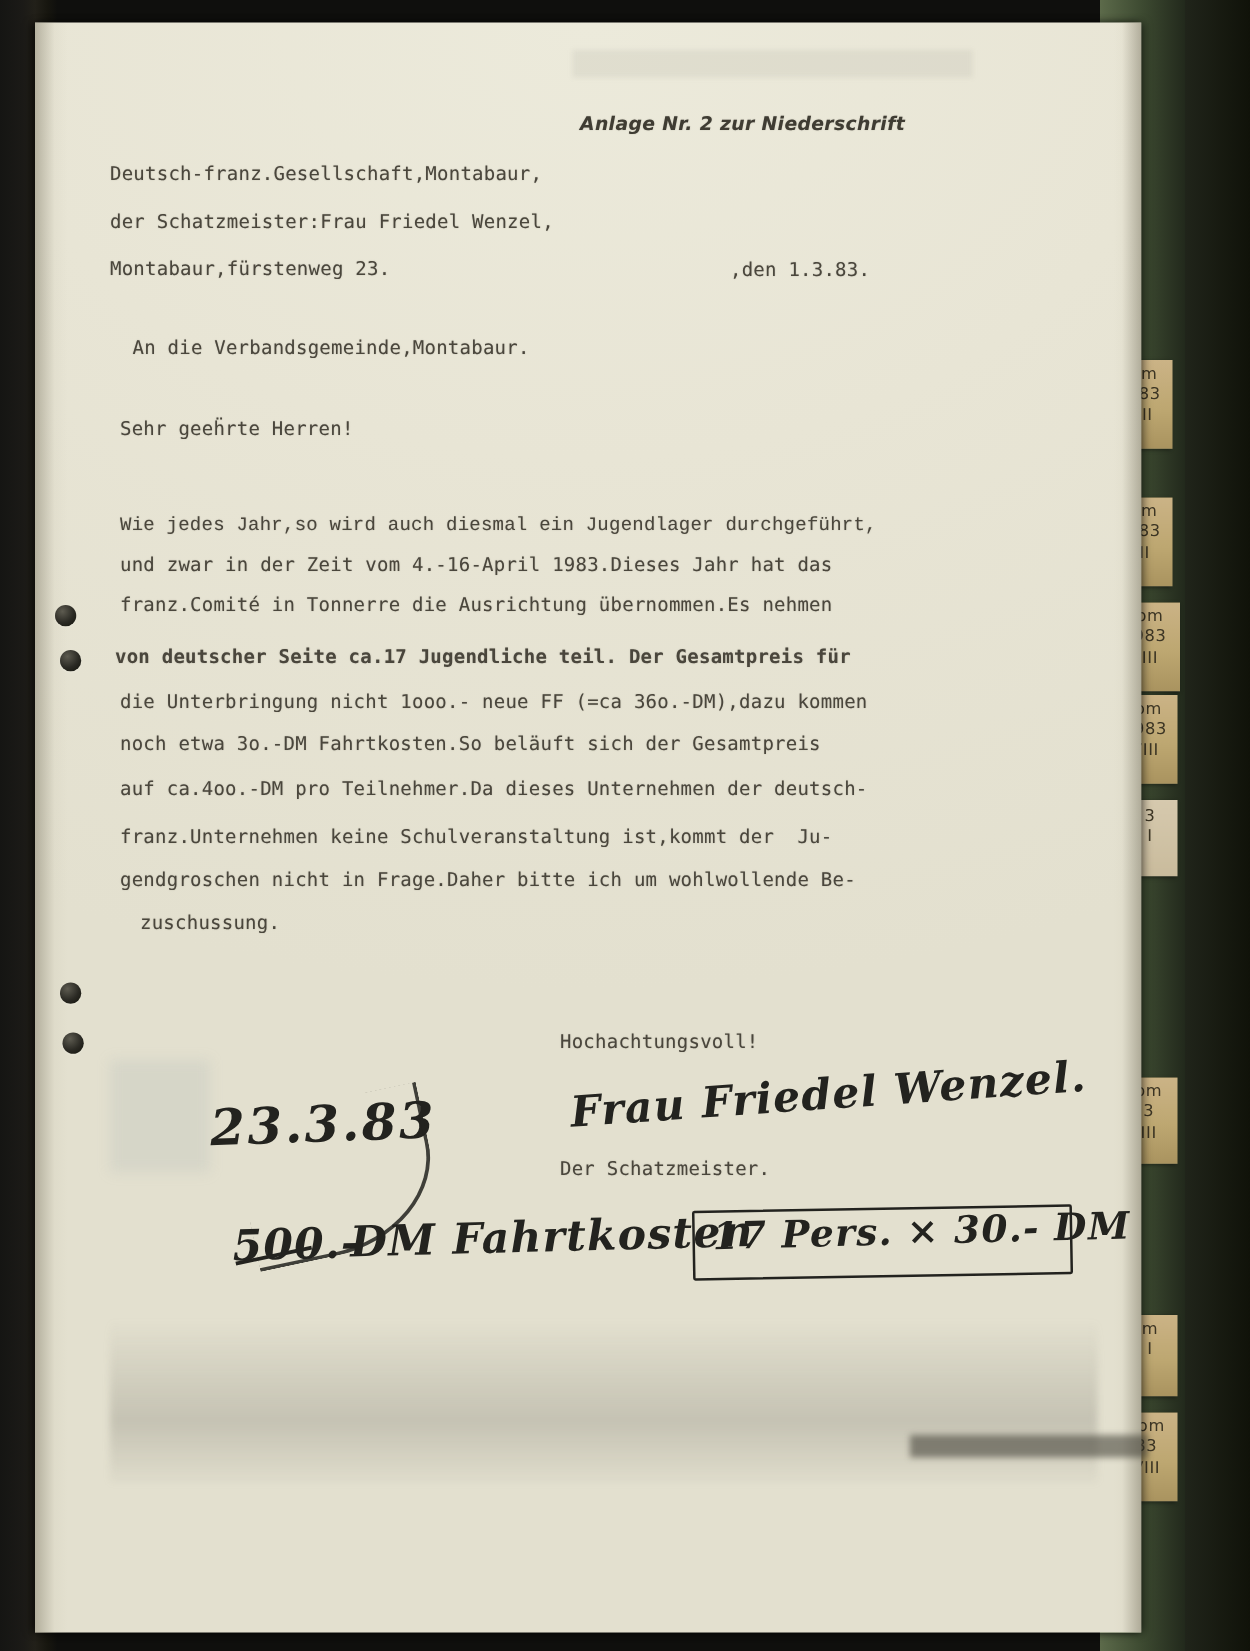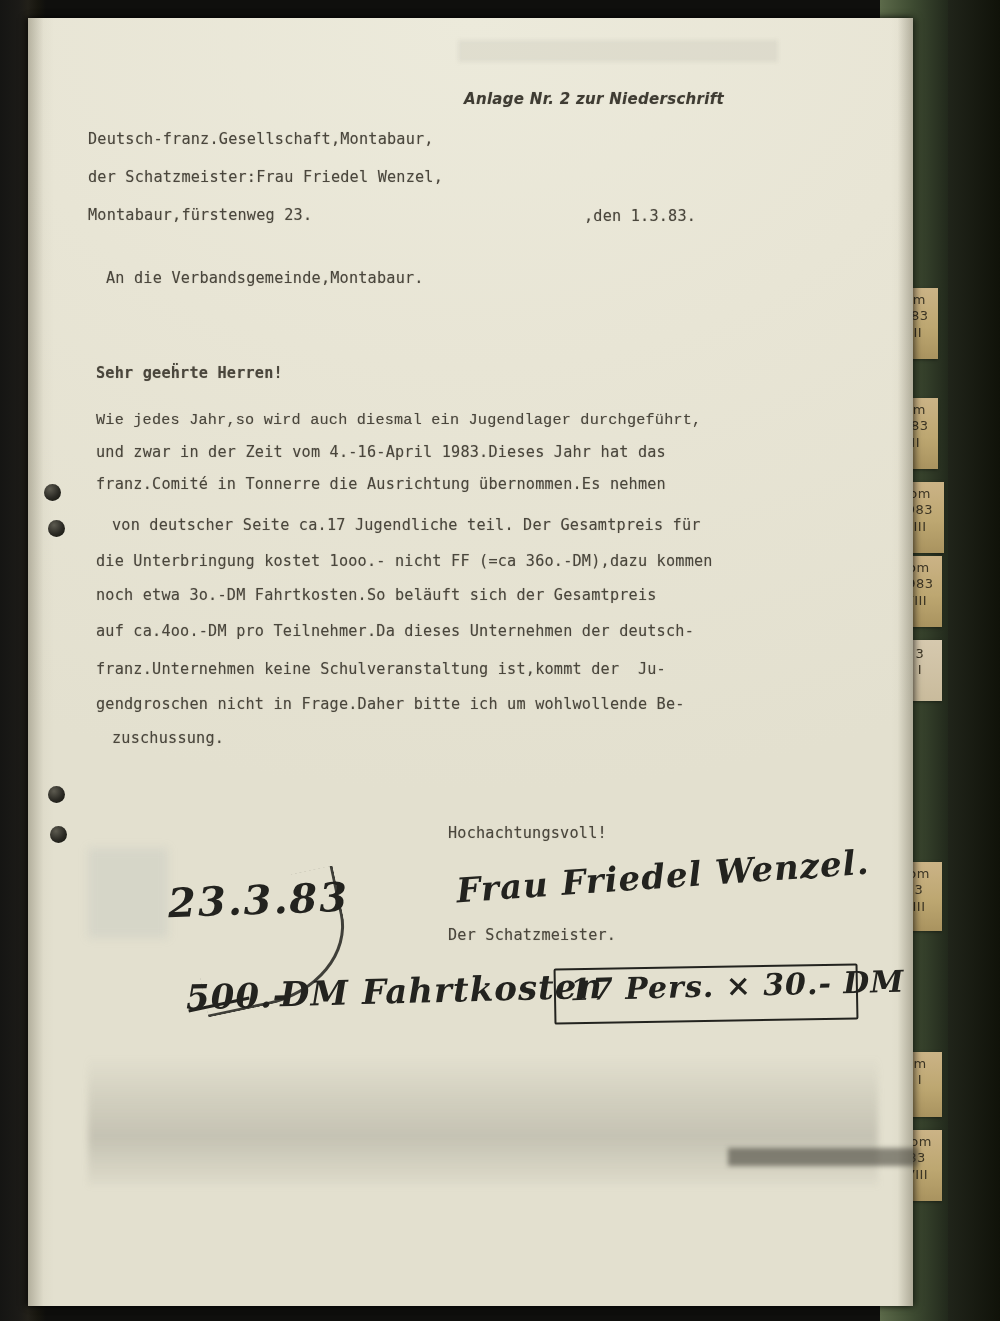--- a/index.html
+++ b/index.html
@@ -247,27 +247,27 @@
 
     <div class="typed headline" style="left:436px;top:72px;">Anlage Nr. 2 zur Niederschrift</div>
 
     <div class="typed" style="left:60px;top:150px;">der Schatzmeister:Frau Friedel Wenzel,</div>
     <div class="typed" style="left:60px;top:112px;">Deutsch-franz.Gesellschaft,Montabaur,</div>
     <div class="typed" style="left:60px;top:188px;">Montabaur,fürstenweg 23.</div>
     <div class="typed" style="left:556px;top:189px;">,den 1.3.83.</div>
 
     <div class="typed" style="left:78px;top:251px;">An die Verbandsgemeinde,Montabaur.</div>
 
-    <div class="typed" style="left:68px;top:346px;font-weight:bold;">Sehr geeḧrte Herren!</div>
+    <div class="typed" style="left:68px;top:316px;">Sehr geeḧrte Herren!</div>
 
     <div class="typed body-line" style="left:68px;top:395px;font-family:Liberation Mono, monospace;">Wie jedes Jahr,so wird auch diesmal ein Jugendlager durchgeführt,</div>
     <div class="typed body-line" style="left:68px;top:427px;">und zwar in der Zeit vom 4.-16-April 1983.Dieses Jahr hat das</div>
     <div class="typed body-line" style="left:68px;top:459px;">franz.Comité in Tonnerre die Ausrichtung übernommen.Es nehmen</div>
-    <div class="typed body-line" style="left:84px;top:500px;">von deutscher Seite ca.17 Jugendliche teil. Der Gesamtpreis für</div>
-    <div class="typed body-line" style="left:68px;top:536px;">die Unterbringung kostet 1ooo.- nicht FF (=ca 36o.-DM),dazu kommen</div>
+    <div class="typed body-line" style="left:64px;top:500px;font-weight:bold;">von deutscher Seite ca.17 Jugendliche teil. Der Gesamtpreis für</div>
+    <div class="typed body-line" style="left:68px;top:536px;">die Unterbringung nicht 1ooo.- neue FF (=ca 36o.-DM),dazu kommen</div>
     <div class="typed body-line" style="left:68px;top:570px;">noch etwa 3o.-DM Fahrtkosten.So beläuft sich der Gesamtpreis</div>
     <div class="typed body-line" style="left:68px;top:606px;">auf ca.4oo.-DM pro Teilnehmer.Da dieses Unternehmen der deutsch-</div>
     <div class="typed body-line" style="left:68px;top:644px;">franz.Unternehmen keine Schulveranstaltung ist,kommt der  Ju-</div>
     <div class="typed body-line" style="left:68px;top:679px;">gendgroschen nicht in Frage.Daher bitte ich um wohlwollende Be-</div>
     <div class="typed body-line" style="left:68px;top:713px;margin-left:16px;">zuschussung.</div>
 
     <div class="typed" style="left:420px;top:806px;">Hochachtungsvoll!</div>
     <div class="typed" style="left:420px;top:908px;">Der Schatzmeister.</div>
 
     <div class="hand hand-date" style="left:140px;top:858px;">23.3.83</div>

